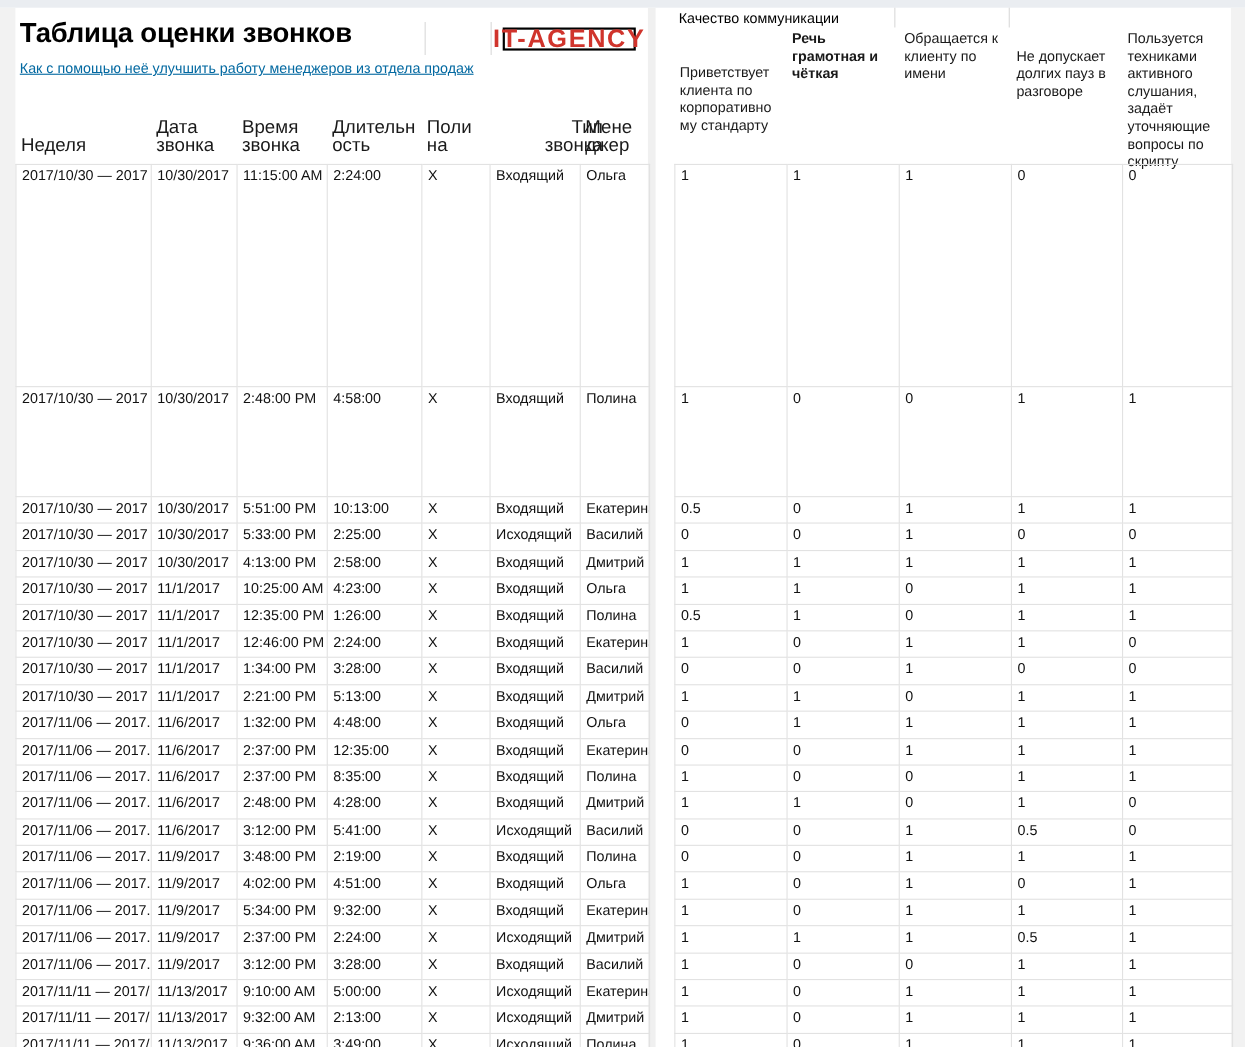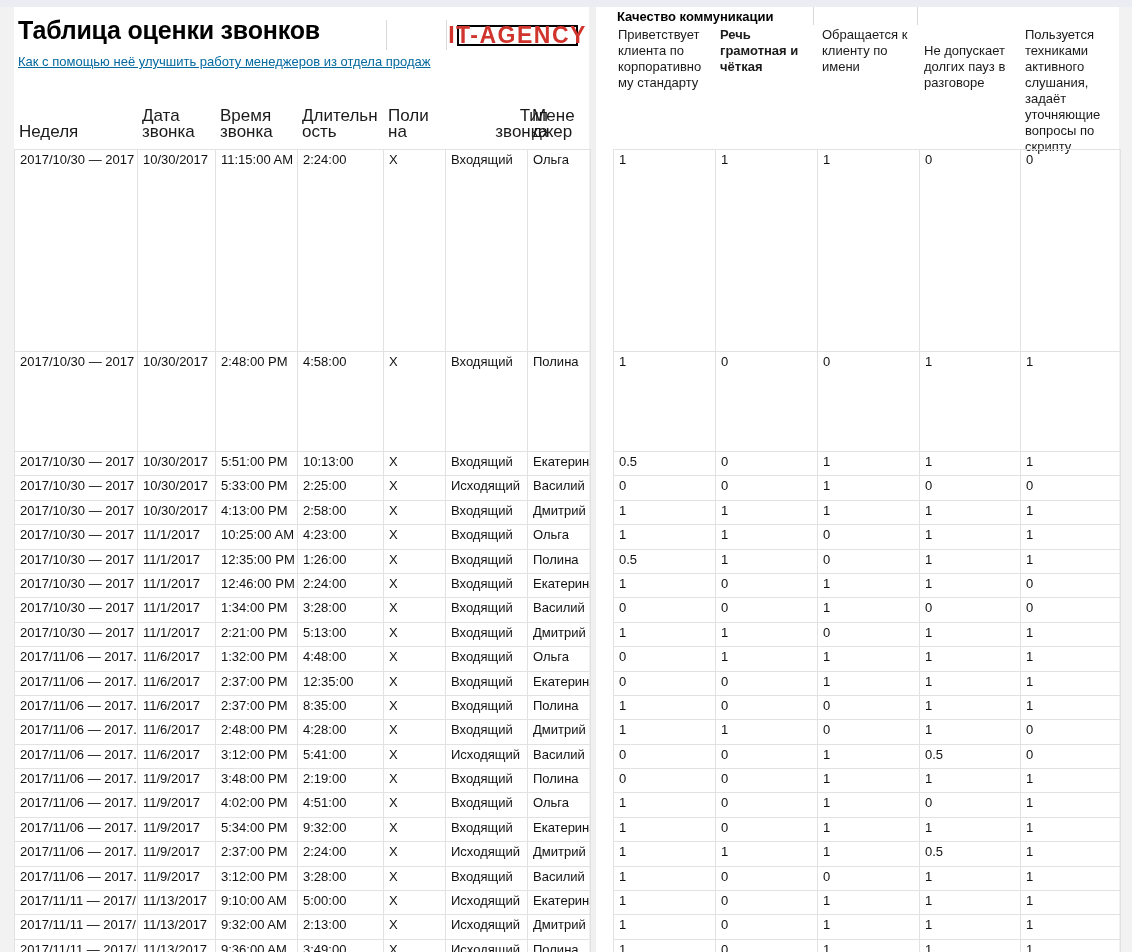--- a/index.html
+++ b/index.html
@@ -20,24 +20,24 @@
   .vl-b{left:446px;top:20px;height:30px;}
   .vl-c{left:813px;top:7px;height:18px;}
   .vl-d{left:917px;top:7px;height:18px;}
 
   .logo-box{
     left:457px;top:25px;width:121px;height:21px;border:2px solid #000;box-sizing:border-box;
     display:flex;align-items:center;justify-content:center;background:#fff;
   }
   .logo-text{font-size:23px;font-weight:bold;color:#d0342c;letter-spacing:1.5px;white-space:nowrap;}
 
-  .group-header{left:617px;top:9px;font-size:13px;font-weight:bold;color:#000;white-space:nowrap;}
+  .group-header{left:617px;top:9px;font-size:13px;font-weight:normal;color:#000;white-space:nowrap;}
 
   .rh{top:27px;width:91px;font-size:13px;line-height:16px;color:#1a1a1a;overflow-wrap:anywhere;}
-  .rh1{left:618px;} .rh2{left:720px;font-weight:bold;} .rh3{left:822px;} .rh4{left:924px;margin-top:16px;} .rh5{left:1025px;}
+  .rh1{left:618px;margin-top:31px;} .rh2{left:720px;font-weight:bold;} .rh3{left:822px;} .rh4{left:924px;margin-top:16px;} .rh5{left:1025px;}
 
   .lh{top:104px;height:44px;display:flex;align-items:flex-end;box-sizing:border-box;
       padding:0 3px 8px 5px;font-size:17px;line-height:16px;color:#1a1a1a;overflow-wrap:anywhere;overflow:hidden;}
   .lh-week{left:14px;width:123px;}
   .lh-date{left:137px;width:78px;}
   .lh-time{left:215px;width:82px;}
   .lh-duration{left:297px;width:86px;padding-right:0;}
   .lh-phone{left:383px;width:53px;}
   .lh-type{left:469px;width:82px;text-align:right;}
   .lh-manager{left:527px;width:53px;}

